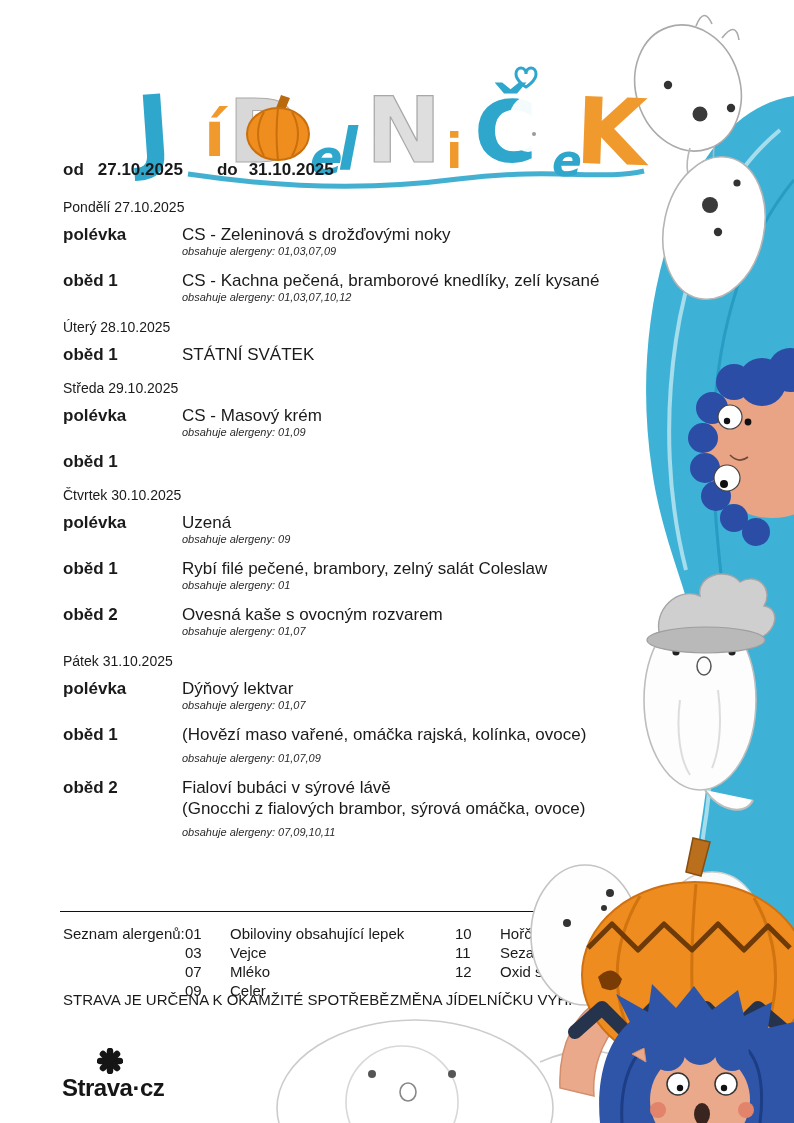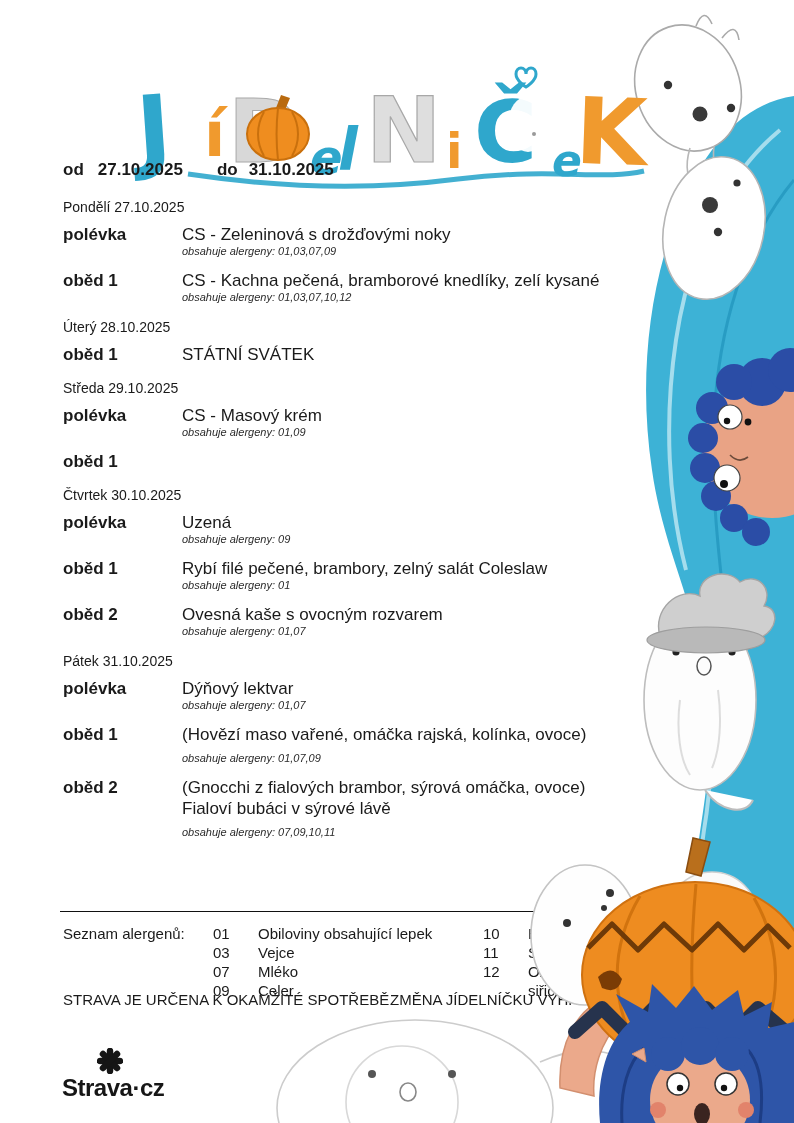--- a/index.html
+++ b/index.html
@@ -33,21 +33,21 @@
   .row .alg{font-size:11px;line-height:13px;font-style:italic;color:#2a2a2a;}
   .row .alg.gap{margin-top:7px;}
 
   .divider{position:absolute;left:60px;top:911px;width:612px;border-top:1.5px solid #111;z-index:2;}
 
   
   .legend{position:absolute;left:63px;top:924px;width:640px;display:flex;font-size:15px;line-height:19px;z-index:2;}
   .legend .cap{width:122px;flex:0 0 122px;}
   .legend .col{width:270px;flex:0 0 270px;}
   .legend .col.c2{width:210px;flex:0 0 210px;}
-  .lg-row{display:flex;margin-left:28px;}
+  .lg-row{display:flex;}
   .lg-row .code{width:45px;flex:0 0 45px;}
 
   
   .footnotes{position:absolute;left:63px;top:991px;width:640px;font-size:15px;z-index:2;}
   .footnotes .fr{position:absolute;left:327px;top:0;}
 
   .brand{position:absolute;left:62px;top:1048px;display:flex;align-items:center;z-index:2;flex-direction:column;}
   .brand svg{display:block;margin-right:7px;}
   .brand .bt{font-size:24px;font-weight:bold;color:#161616;letter-spacing:-0.5px;}
 </style>
@@ -227,22 +227,22 @@
       <div class="row">
         <div class="lbl">oběd 1</div>
         <div class="dish">
           <div class="line">(Hovězí maso vařené, omáčka rajská, kolínka, ovoce)</div>
           <div class="alg gap">obsahuje alergeny: 01,07,09</div>
           </div>
       </div>
       <div class="row">
         <div class="lbl">oběd 2</div>
         <div class="dish">
-            <div class="line">(Gnocchi z fialových brambor, sýrová omáčka, ovoce)</div>
-          <div class="line">Fialoví bubáci v sýrové lávě</div>
+            <div class="line">Fialoví bubáci v sýrové lávě</div>
+          <div class="line">(Gnocchi z fialových brambor, sýrová omáčka, ovoce)</div>
           <div class="alg gap">obsahuje alergeny: 07,09,10,11</div>
           </div>
       </div>
     </div>
   </div>
 
   <div class="divider"></div>
 
   <div class="legend">
     <div class="cap">Seznam alergenů:</div>

